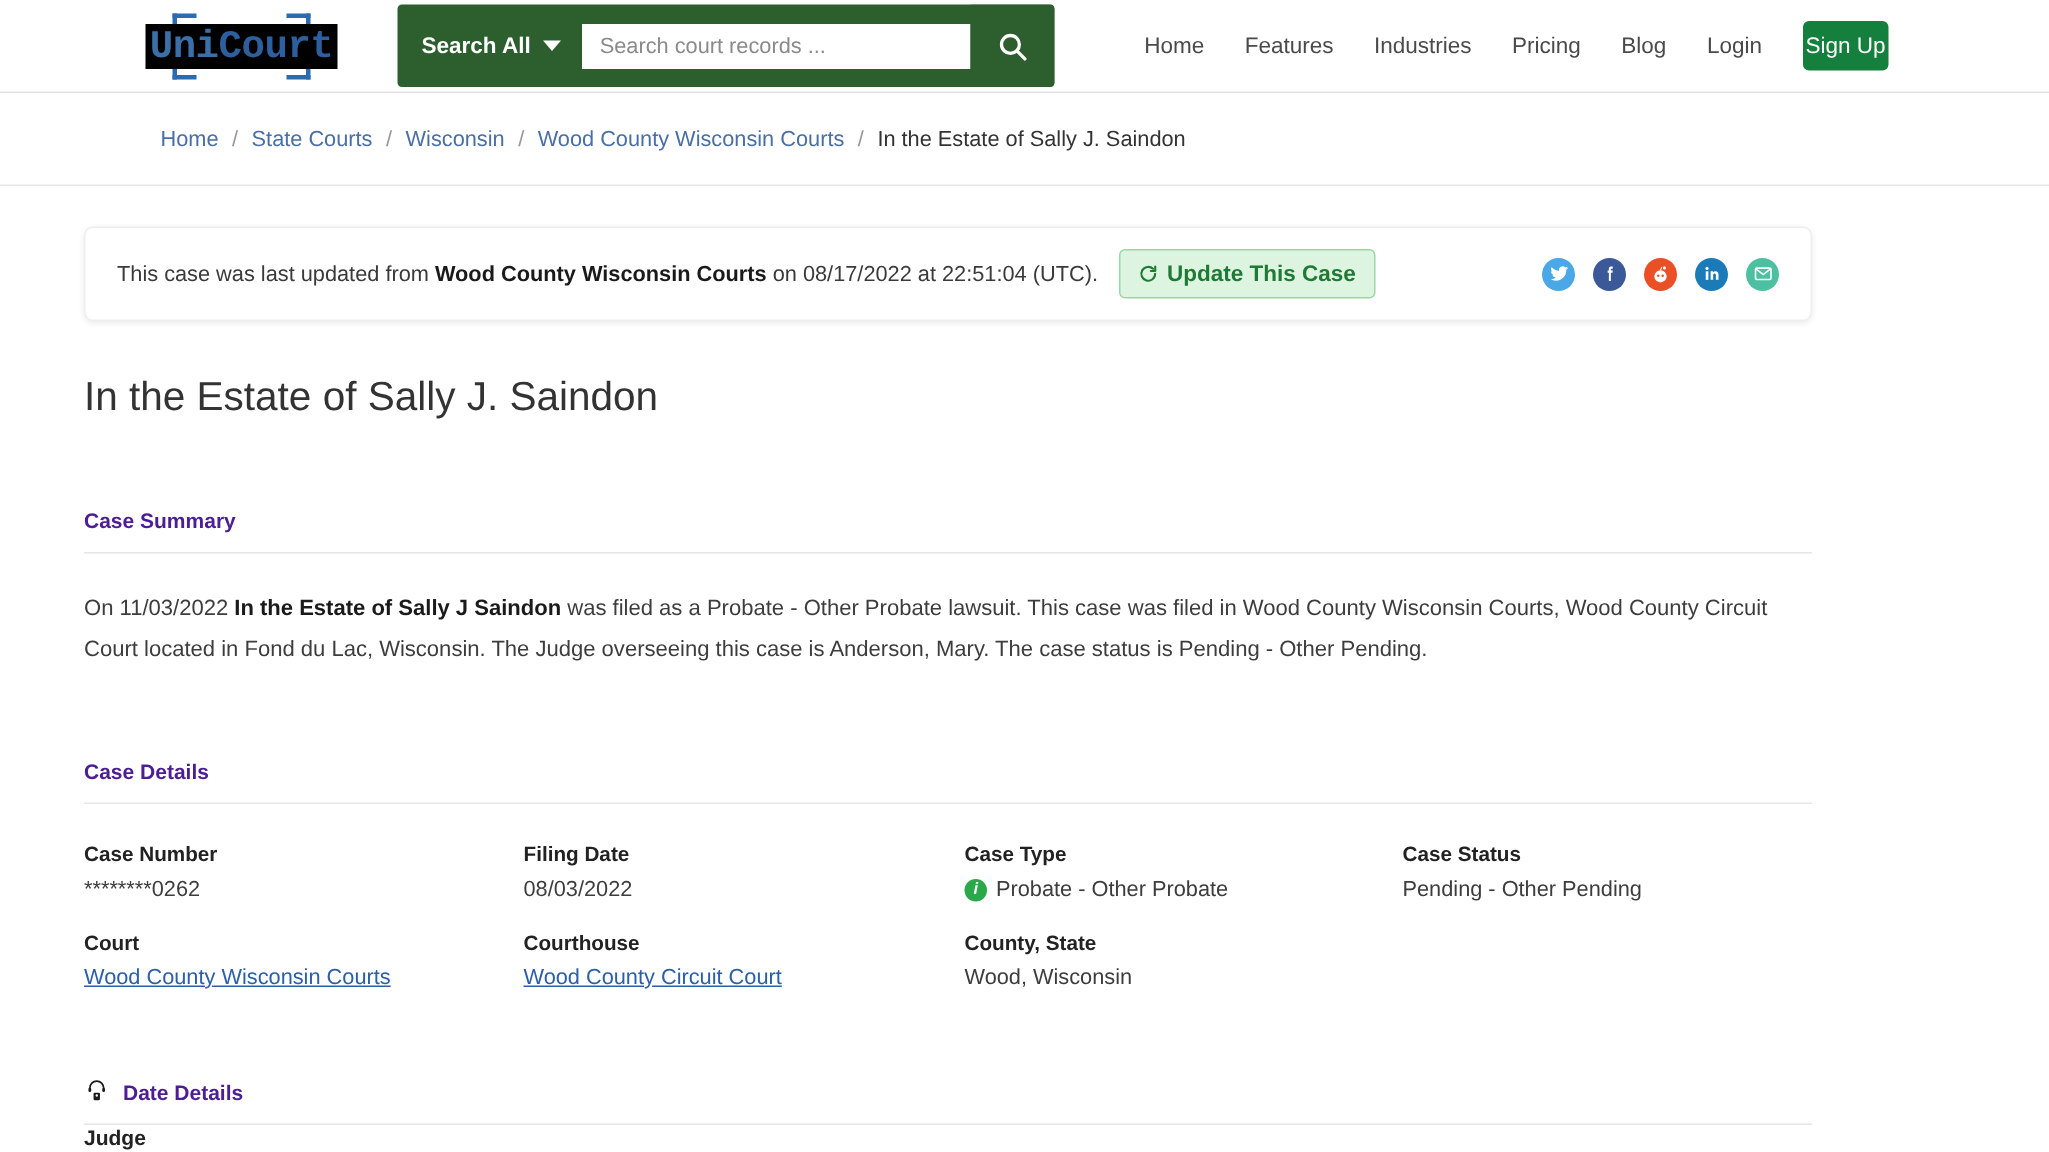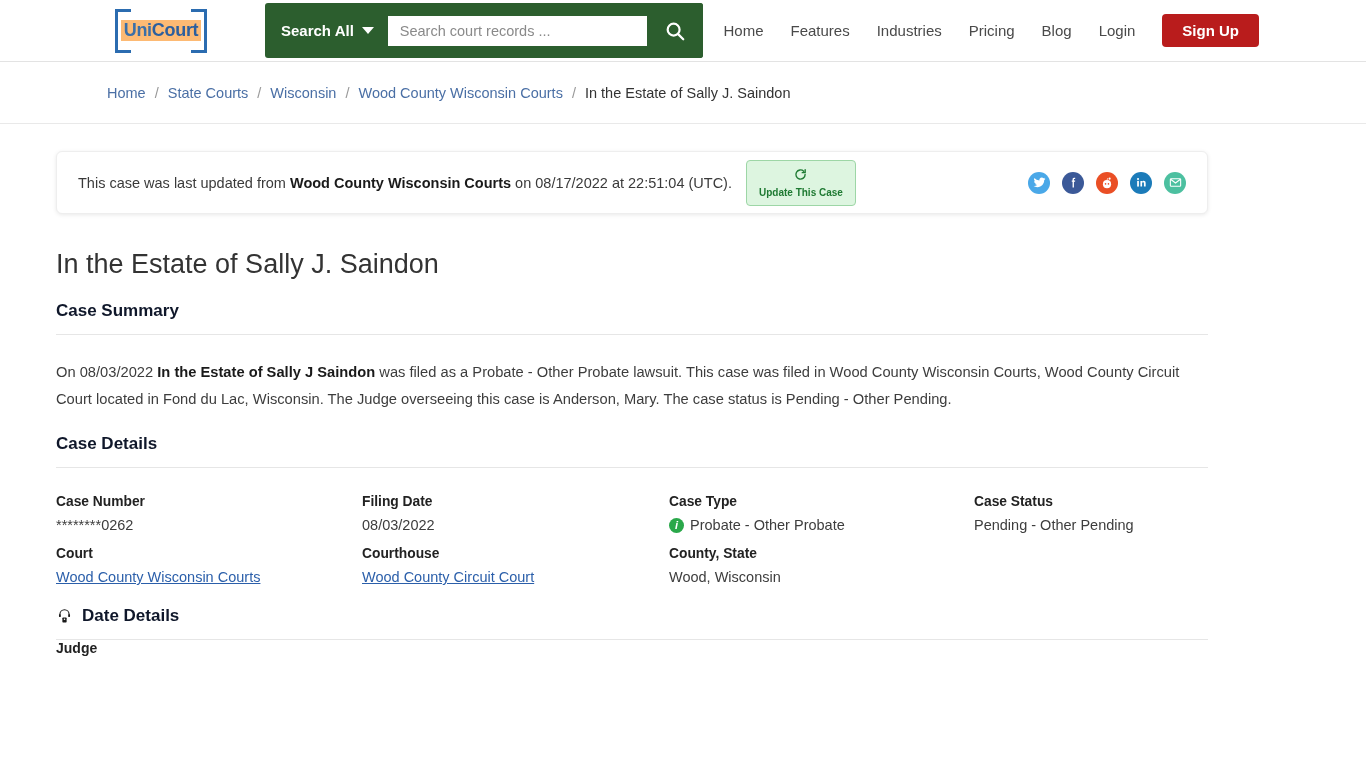--- a/index.html
+++ b/index.html
@@ -33,27 +33,28 @@
   }
   .logo .bracket-l, .logo .bracket-r {
     position: absolute;
     width: 16px;
     height: 44px;
     border: 3px solid #2b6cb0;
   }
   .logo .bracket-l { left: 8px; border-right: none; }
   .logo .bracket-r { right: 8px; border-left: none; }
   .logo-text {
-    font-size: 18px;
+    font-size: 26px;
     font-weight: bold;
     letter-spacing: -0.3px;
     position: relative;
     z-index: 2;
-    background: #fdba74;
+    background: #000000;
     padding: 0 3px;
+    font-family: Liberation Mono, monospace;
   }
   .logo-text .uni { color: #3b6fa8; }
   .logo-text .court { color: #2c5f9e; }
 
   
   .searchbar {
     display: flex;
     align-items: center;
     height: 55px;
     background: #2c5e2e;
@@ -108,25 +109,25 @@
     align-items: center;
     gap: 27px;
   }
   .nav a {
     font-size: 15px;
     color: #4a4a4a;
     text-decoration: none;
     white-space: nowrap;
   }
   .signup {
-    background: #b91c1c;
+    background: #15803d;
     color: #ffffff !important;
-    font-weight: bold;
+    font-weight: normal;
     font-size: 15px;
-    padding: 8px 20px;
+    padding: 8px 2px;
     border-radius: 4px;
     text-decoration: none;
   }
 
   
   .breadcrumb-wrap {
     height: 62px;
     border-bottom: 1px solid #e9e9e9;
     display: flex;
     align-items: center;
@@ -154,47 +155,46 @@
     width: 1152px;
   }
   .notice-text { font-size: 14.5px; color: #3a3a3a; }
   .notice-text b { color: #1a1a1a; }
   .update-btn {
     margin-left: 14px;
     background: #ddf5e0;
     border: 1px solid #9dd6a6;
     border-radius: 4px;
     color: #1f7a33;
-    font-size: 10px;
+    font-size: 15px;
     font-weight: bold;
     padding: 7px 12px;
     display: inline-flex;
     align-items: center;
     gap: 6px;
     cursor: pointer;
     font-family: "Liberation Sans", sans-serif;
     white-space: nowrap;
-    flex-direction: column;
   }
   .share-icons { margin-left: auto; display: flex; align-items: center; gap: 12px; }
   .sicon { width: 22px; height: 22px; border-radius: 50%; display: flex; align-items: center; justify-content: center; cursor: pointer; }
   .sicon svg { display: block; }
 
   .page-title {
     font-size: 27px;
     color: #333333;
     font-weight: normal;
     margin-top: 35px;
   }
 
   .section-head {
-    font-size: 17px;
+    font-size: 14px;
     font-weight: bold;
-    color: #0f172a;
-    margin-top: 21px;
+    color: #4c1d95;
+    margin-top: 59px;
     padding-bottom: 13px;
     border-bottom: 1px solid #e6e6e6;
     width: 1152px;
     display: flex;
     align-items: center;
     gap: 9px;
   }
 
   .summary {
     margin-top: 24px;
@@ -203,21 +203,20 @@
     color: #3d3d3d;
     width: 1140px;
   }
   .summary b { color: #1a1a1a; }
 
   .details-grid {
     margin-top: 26px;
     display: grid;
     grid-template-columns: 293px 294px 292px auto;
     row-gap: 20px;
-    gap: 13px;
   }
   .d-label { font-size: 13.8px; font-weight: bold; color: #222; margin-bottom: 8px; }
   .d-value { font-size: 14.5px; color: #3d3d3d; display: flex; align-items: center; gap: 6px; }
   .d-value a { color: #2b5faa; text-decoration: underline; }
   .info-dot {
     width: 15px; height: 15px; border-radius: 50%;
     background: #2aa84a; color: #fff;
     font-size: 11px; font-style: italic; font-weight: bold;
     display: inline-flex; align-items: center; justify-content: center;
     flex: none;
@@ -323,21 +322,21 @@
       </span>
     </div>
   </div>
 
   <h1 class="page-title">In the Estate of Sally J. Saindon</h1>
 
   <div class="section-head">
     <span>Case Summary</span>
   </div>
 
-  <p class="summary"><span>On 08/03/2022 </span><b>In the Estate of Sally J Saindon</b><span> was filed as a Probate - Other Probate lawsuit. This case was filed in Wood County Wisconsin Courts, Wood County Circuit Court located in Fond du Lac, Wisconsin. The Judge overseeing this case is Anderson, Mary. The case status is Pending - Other Pending.</span></p>
+  <p class="summary"><span>On 11/03/2022 </span><b>In the Estate of Sally J Saindon</b><span> was filed as a Probate - Other Probate lawsuit. This case was filed in Wood County Wisconsin Courts, Wood County Circuit Court located in Fond du Lac, Wisconsin. The Judge overseeing this case is Anderson, Mary. The case status is Pending - Other Pending.</span></p>
 
   <div class="section-head">
     <span>Case Details</span>
   </div>
 
   <div class="details-grid">
 
     <div>
       <div class="d-label">Case Number</div>
       <div class="d-value">********0262</div>

